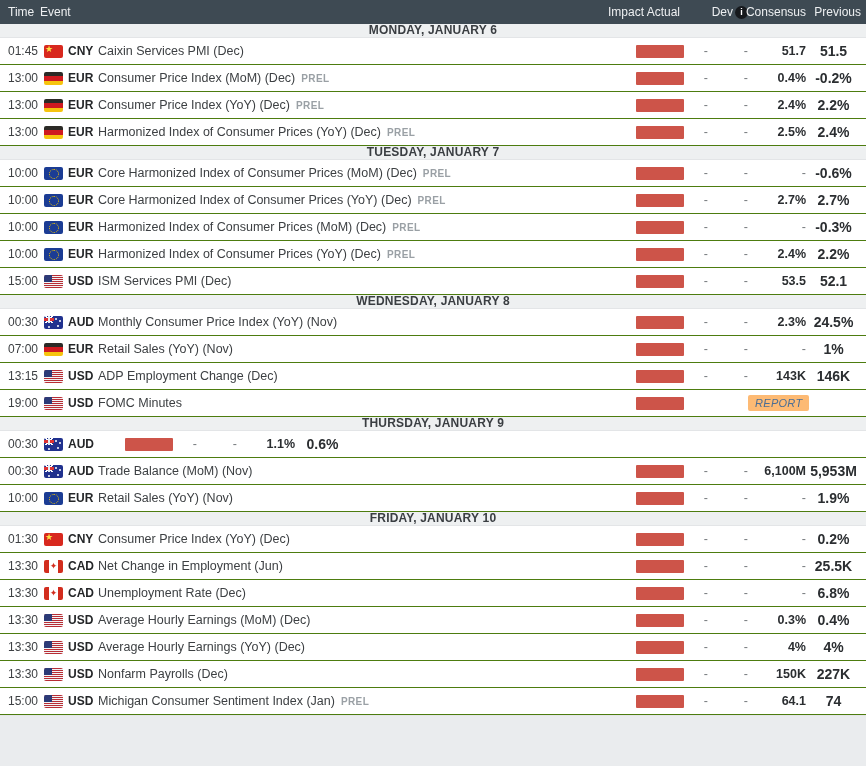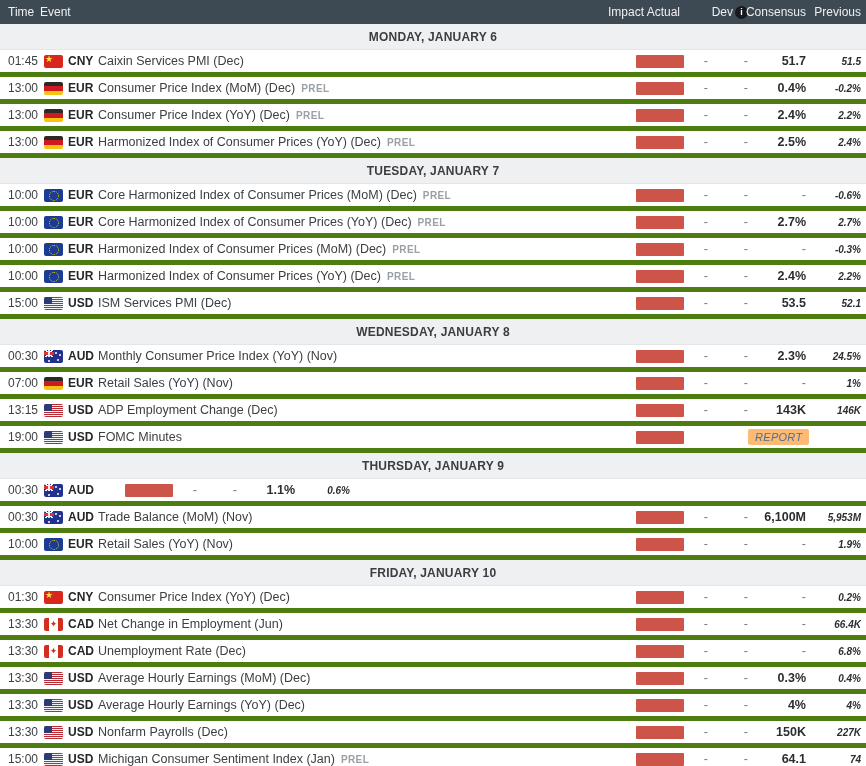--- a/index.html
+++ b/index.html
@@ -21,40 +21,40 @@
   .h-dev    { width:40px; display:flex; justify-content:flex-end; align-items:center; gap:2px; white-space:nowrap;margin-left:28px; }
   .h-cons   { width:58px; text-align:right; direction:rtl; white-space:nowrap; }
   .h-prev   { width:55px; text-align:right; white-space:nowrap; }
   .info-icon {
     width:13px; height:13px; border-radius:50%; background:#16191d; color:#fff;
     font-size:9px; font-weight:bold; font-style:normal; line-height:13px;
     display:inline-block; text-align:center; flex:none; cursor:pointer;
   }
   
   .day-row {
-    height:26px; flex:none; background:#eef0f1; border-bottom:1px solid #e3e5e7;
-    display:flex; align-items:center; justify-content:center;
+    height:14px; flex:none; background:#eef0f1; border-bottom:1px solid #e3e5e7;
+    display:flex; align-items:flex-end; justify-content:center;
     font-size:12px; font-weight:bold; color:#3a3e42; letter-spacing:.2px;
   }
   
   .event-row {
-    height:27px; flex:none; background:#fff; border-bottom:5px solid #4d7c0f;
+    height:27px; flex:none; background:#fff; border-bottom:1px solid #4d7c0f;
     display:flex; align-items:center; padding-right:5px; cursor:pointer;
   }
   .c-time  { width:44px; padding-left:8px; font-size:12px; color:#3d4043; }
   .c-flag  { width:24px; display:flex; align-items:center; }
   .c-cur   { width:30px; font-size:12px; font-weight:bold; color:#242628; }
   .c-event { flex:1; font-size:12.5px; color:#3d4043; white-space:nowrap; overflow:hidden; }
   .prel    { margin-left:6px; font-size:10px; font-weight:bold; color:#9aa0a5; letter-spacing:.4px; }
   .c-impact{ width:75px; padding-left:27px; }
   .impact-bar { width:48px; height:13px; background:#cd5449; border-radius:1px; }
   .c-actual{ width:24px; text-align:right; font-size:12.5px; font-weight:bold; color:#2b2e31; white-space:nowrap; }
   .c-dev   { width:40px; text-align:right; font-size:12.5px; font-weight:bold; color:#2b2e31; white-space:nowrap; }
   .c-cons  { width:58px; text-align:right; font-size:12.5px; font-weight:bold; color:#2b2e31; white-space:nowrap; }
-  .c-prev  { width:55px; text-align:right; font-size:10px; font-weight:bold; color:#2b2e31; white-space:nowrap;font-style:italic; }
+  .c-prev  { width:55px; text-align:center; font-size:14px; font-weight:bold; color:#2b2e31; white-space:nowrap; }
   .dash    { color:#75797d; font-weight:normal; }
   .report-chip {
     display:inline-block; font-size:11px; font-style:italic; color:#4c6e94;
     background:#fdba74; padding:2px 7px; border-radius:2px; font-weight:normal;
     letter-spacing:.3px; cursor:pointer;
   }
   .bottom-strip { flex:1; background:#eaecee; border-top:1px solid #e3e5e7; }
   
   .flag { width:19px; height:13px; border-radius:2px; position:relative; overflow:hidden; display:block; flex:none; }
   .flag-cn { background:#d8281e; }
@@ -409,21 +409,21 @@
     <div class="c-cur">CAD</div>
     <div class="c-event">
       <span>Net Change in Employment (Jun)</span>
     </div>
     <div class="c-impact">
       <div class="impact-bar"></div>
     </div>
     <div class="c-actual dash">-</div>
     <div class="c-dev dash">-</div>
     <div class="c-cons dash">-</div>
-    <div class="c-prev">66.4K</div>
+    <div class="c-prev">25.5K</div>
   </div>
       <div class="event-row">
     <div class="c-time">13:30</div>
     <div class="c-flag">
       <span class="flag flag-ca"></span>
     </div>
     <div class="c-cur">CAD</div>
     <div class="c-event">
       <span>Unemployment Rate (Dec)</span>
     </div>

